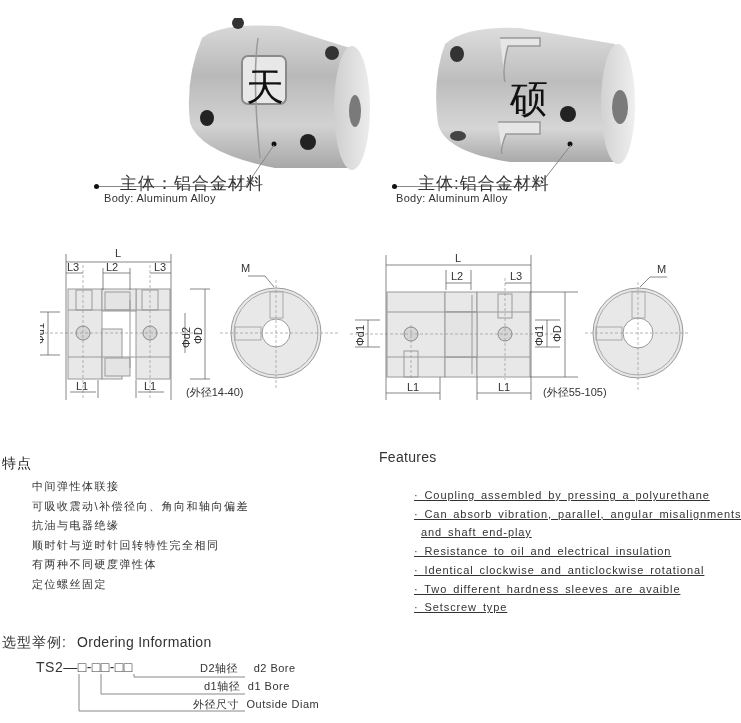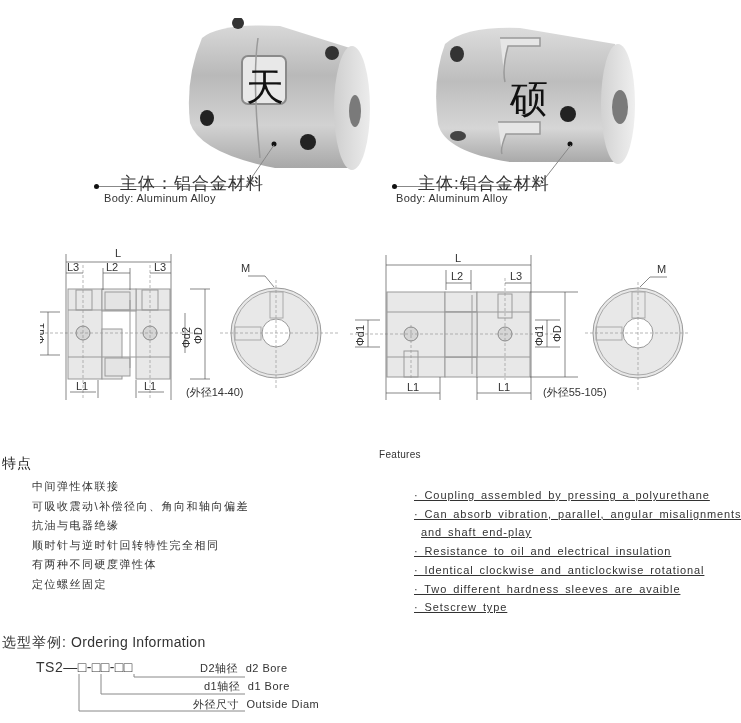--- a/index.html
+++ b/index.html
@@ -10,21 +10,21 @@
   .caption-cn { position:absolute; font-size:17px; color:#333; letter-spacing:1px; white-space:nowrap; }
   .caption-en { position:absolute; font-size:11px; color:#333; letter-spacing:0.3px; white-space:nowrap; }
   .dot { position:absolute; width:5px; height:5px; border-radius:50%; background:#111; }
   .leader { position:absolute; height:1px; background:#888; }
   .drawing { position:absolute; }
   .dim-label { font-size:11px; fill:#333; font-family:"Liberation Sans", sans-serif; }
   .range-label { position:absolute; font-size:11px; color:#333; white-space:nowrap; }
   .section-title-cn { position:absolute; font-size:14px; color:#222; letter-spacing:1px; }
   .cn-list { position:absolute; list-style:none; margin:0; padding:0; }
   .cn-list li { font-size:11px; color:#333; letter-spacing:1.5px; height:19.5px; line-height:19.5px; white-space:nowrap; }
-  .section-title-en { position:absolute; font-size:10px; color:#333; letter-spacing:0.3px; }
+  .section-title-en { position:absolute; font-size:14px; color:#333; letter-spacing:0.3px; }
   .en-list { position:absolute; list-style:none; margin:16px; padding:0;text-decoration:underline; }
   .en-list li { font-size:11px; color:#333; letter-spacing:0.9px; word-spacing:2px; line-height:18.7px; white-space:nowrap; }
   .en-list .cont { padding-left:7px; }
   .order-title { position:absolute; font-size:14px; color:#333; letter-spacing:0.3px; white-space:nowrap; }
   .order-title .cn { letter-spacing:1px; }
   .order-code { position:absolute; font-size:14px; color:#333; white-space:nowrap; }
   .order-row { position:absolute; font-size:11px; color:#333; white-space:nowrap; text-align:right; letter-spacing:0.5px; }
 </style>
 </head>
 <body>
@@ -257,36 +257,36 @@
   <li>· Can absorb vibration, parallel, angular misalignments</li>
   <li class="cont">and shaft end-play</li>
   <li>· Resistance to oil and electrical insulation</li>
   <li>· Identical clockwise and anticlockwise rotational</li>
   <li>· Two different hardness sleeves are avaible</li>
   <li>· Setscrew type</li>
 </ul>
 
 <div class="order-title" style="left:2px;top:634px;">
   <span class="cn">选型举例:</span>
-  <span style="">Ordering Information</span>
+  <span style="margin-left:6px;">Ordering Information</span>
 </div>
 <div class="order-code" style="left:36px;top:659px;letter-spacing:0.5px;">TS2—□-□□-□□</div>
 <svg class="abs" style="left:70px;top:665px;" width="180" height="50">
   <g stroke="#888" stroke-width="1" fill="none">
     <line x1="64" y1="9" x2="64" y2="12"></line>
       <line x1="64" y1="12" x2="175" y2="12"></line>
     <line x1="31" y1="9" x2="31" y2="29"></line>
       <line x1="31" y1="29" x2="175" y2="29"></line>
     <line x1="9" y1="9" x2="9" y2="46"></line>
       <line x1="9" y1="46" x2="175" y2="46"></line>
   </g>
 </svg>
 <div class="order-row" style="left:200px;top:661px;">
   <span>D2轴径</span>
-  <span style="margin-left:4px;">d2 Bore</span>
+  <span style="margin-left:12px;">d2 Bore</span>
 </div>
 <div class="order-row" style="left:204px;top:679px;">
   <span>d1轴径</span>
   <span style="margin-left:4px;">d1 Bore</span>
 </div>
 <div class="order-row" style="left:193px;top:697px;">
   <span>外径尺寸</span>
   <span style="margin-left:4px;">Outside Diam</span>
 </div>
 

